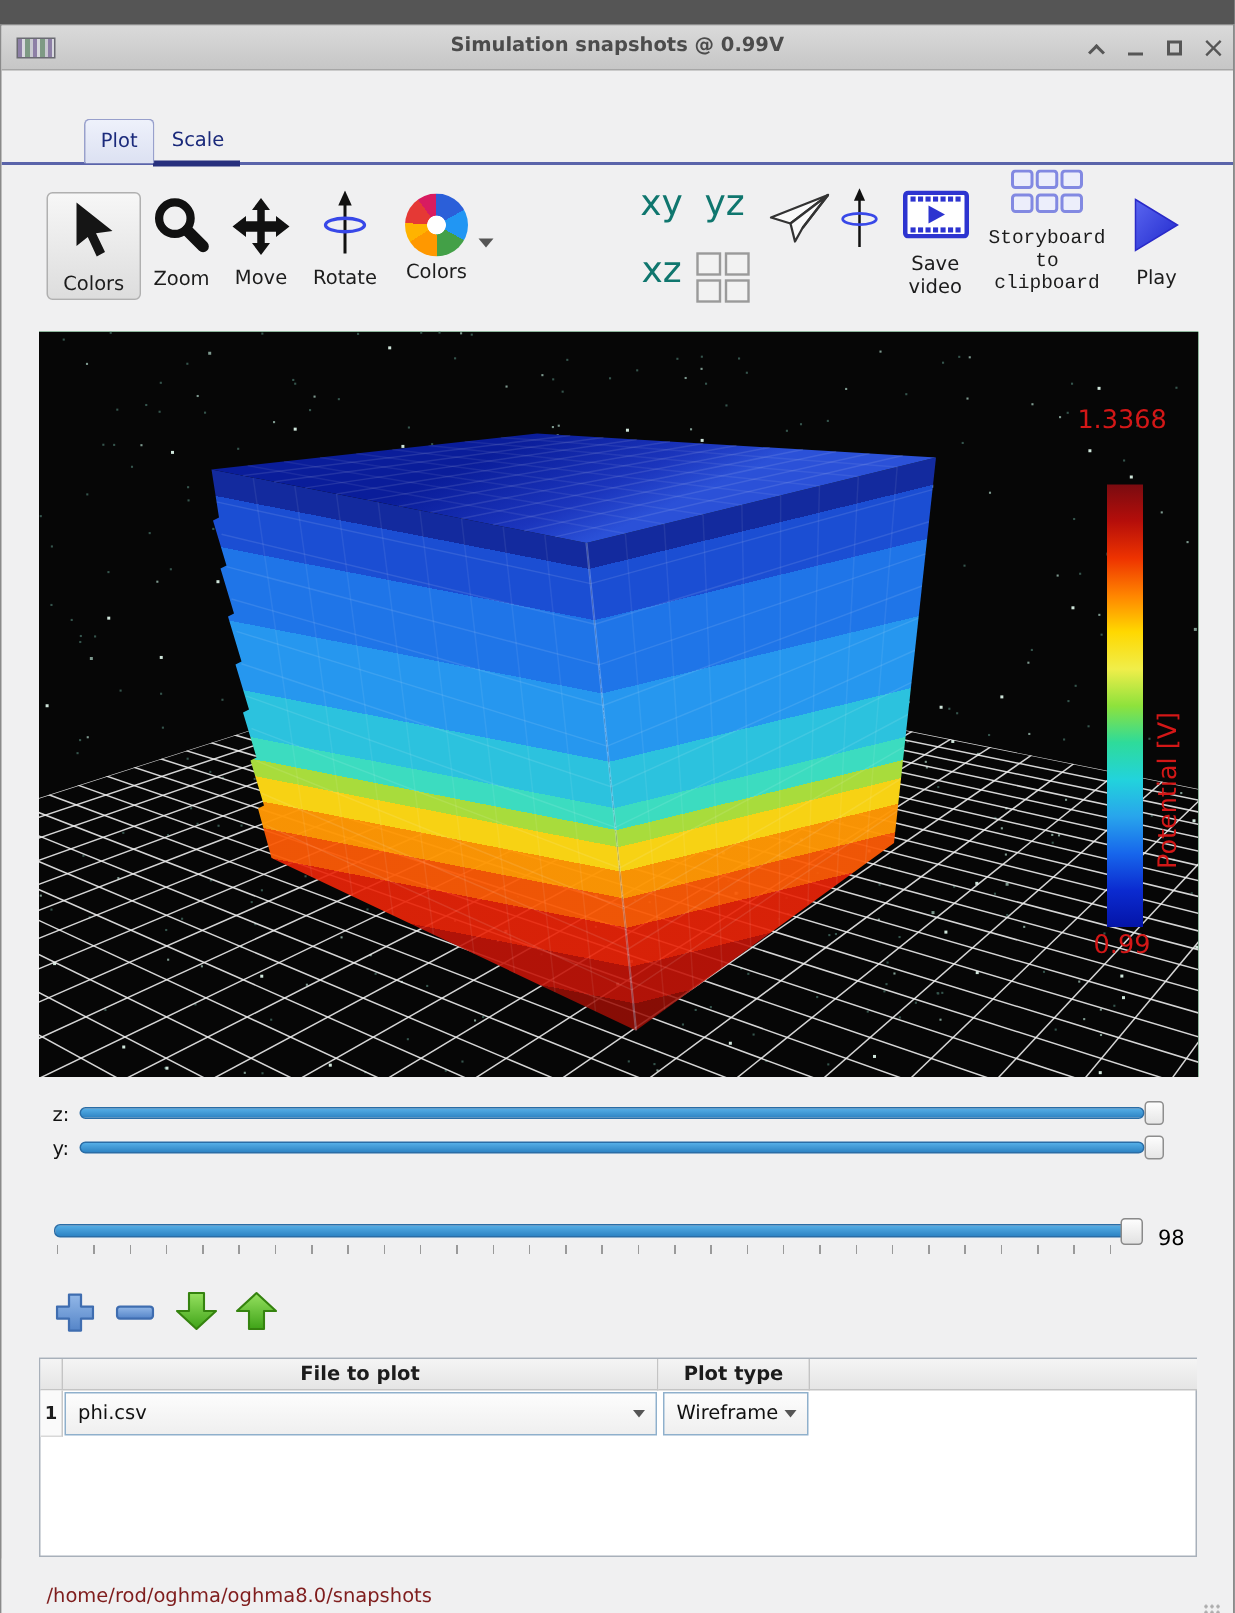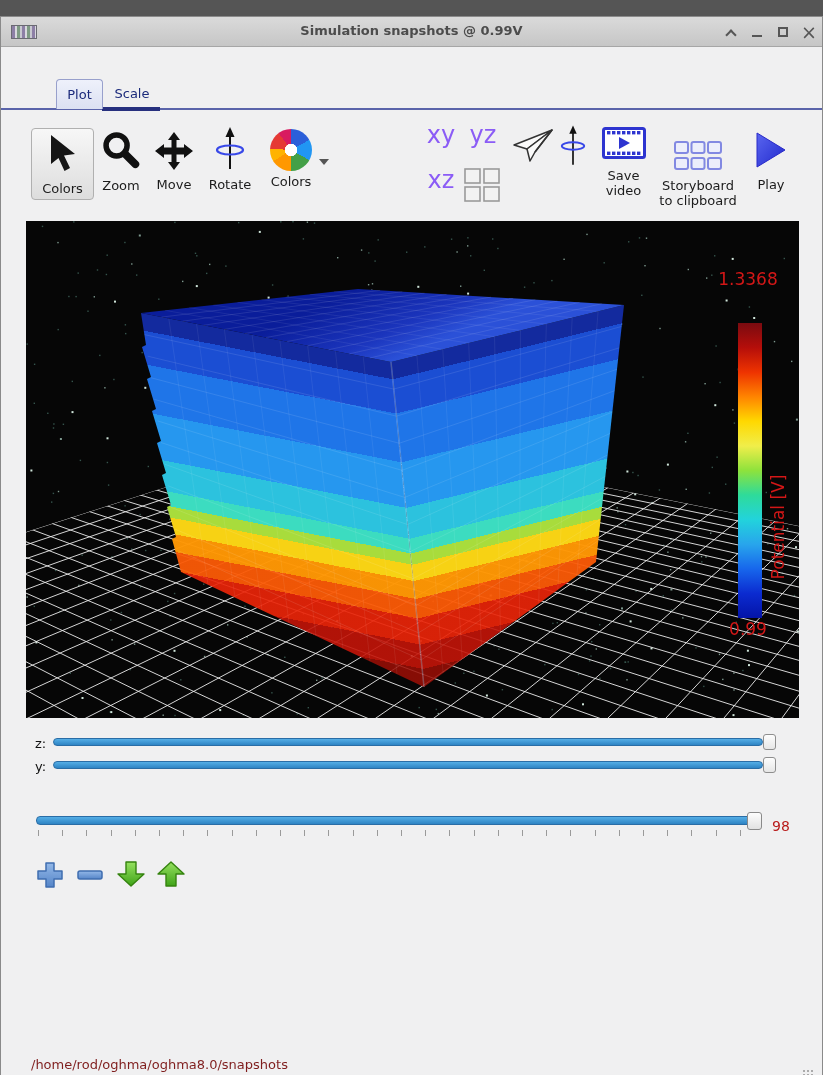--- a/index.html
+++ b/index.html
@@ -22,34 +22,34 @@
   .tab{position:absolute;font-size:13px;color:#1b2a7b;text-align:center;}
   .tab-plot{left:55px;top:62px;width:47px;height:30px;line-height:30px;
     background:linear-gradient(#eef1fb,#dce1f2);border:1px solid #98a0cc;border-bottom:none;border-radius:4px 4px 0 0;z-index:2;}
   .tab-scale{left:103px;top:62px;width:56px;height:30px;line-height:30px;}
   .tabline{position:absolute;left:0;top:91px;width:100%;height:2px;background:#5a64aa;}
   .tabline-dark{position:absolute;left:101px;top:90px;width:58px;height:4px;background:#27307e;z-index:1;}
   
   .tbtn{position:absolute;text-align:center;font-size:13px;color:#1c1c1c;}
   .tbtn .lbl{display:block;margin-top:3px;}
   .sel-btn{background:linear-gradient(#f7f7f7,#dddddd);border:1px solid #b0b0b0;border-radius:4px;}
-  .bigxy{font-size:24px;color:#8b5cf6;}
+  .bigxy{font-size:24px;color:#0f766e;}
   .ddarrow{width:0;height:0;border-left:5px solid transparent;border-right:5px solid transparent;border-top:6px solid #555;}
   .colors-wheel{width:42px;height:42px;border-radius:50%;
     background:radial-gradient(circle at 50% 50%, #ffffff 0 6px, rgba(0,0,0,0) 6.5px),
     conic-gradient(#2b5fd9 0 17%,#2196f3 17% 33%,#43a047 33% 50%,#ff9800 50% 66%,#ffb300 66% 76%,#e53935 76% 90%,#d81b60 90% 100%);}
   
   .plot{position:absolute;left:25px;top:204px;width:773px;height:497px;background:#86efac;}
   
   .slabel{position:absolute;font-size:13px;color:#111;}
   .track{position:absolute;height:8px;background:linear-gradient(#55aee6,#2e84c4);border:1px solid #2a6da6;border-radius:4px;}
   .shandle{position:absolute;width:13px;height:16px;background:linear-gradient(#fdfdfd,#e6e6e6);border:1px solid #8e8e8e;border-radius:3px;}
   .mhandle{position:absolute;width:15px;height:18px;background:linear-gradient(#fdfdfd,#e2e2e2);border:1px solid #8a8a8a;border-radius:3px;}
   .ticks{position:absolute;height:6px;background:repeating-linear-gradient(90deg,#9a9a9a 0 1px,rgba(0,0,0,0) 1px 24.2px);}
-  .frameval{position:absolute;font-size:14px;color:#b91c1c;}
+  .frameval{position:absolute;font-size:14px;color:#000000;}
   .abtn{position:absolute;cursor:default;}
   
   .ftable{position:absolute;left:25px;top:888px;width:772px;height:133px;background:#ffffff;border:1px solid #a8b0ba;}
   .thead{position:absolute;left:0;top:0;height:21px;background:linear-gradient(#f4f4f4,#e5e5e5);
     border-right:1px solid #c4c4c4;border-bottom:1px solid #c4c4c4;font-size:13px;font-weight:bold;
     text-align:center;line-height:21px;}
   .rowhdr{position:absolute;left:0;top:21px;width:15px;height:31px;background:#fafafa;border-right:1px solid #c8c8c8;
     border-bottom:1px solid #d8d8d8;font-size:12px;font-weight:bold;text-align:center;line-height:31px;}
   .combo{position:absolute;height:29px;background:linear-gradient(#fdfdfd,#efefef);border:1px solid #8fb0cc;
     font-size:13px;line-height:27px;padding-left:8px;color:#111;}
@@ -171,21 +171,21 @@
           <rect x="25" y="24.6" width="3.4" height="3.4"></rect>
           <rect x="30" y="24.6" width="3.4" height="3.4"></rect>
           <rect x="35" y="24.6" width="3.4" height="3.4"></rect>
         <polygon points="17,10 28,16 17,22"></polygon>
         </g>
       </svg>
     <span class="lbl" style="margin-top:6px;">Save</span>
     <span class="lbl" style="margin-top:0;">video</span>
   </div>
 
-  <div class="tbtn" style="left:658px;top:124px;width:78px;">
+  <div class="tbtn" style="left:658px;top:96px;width:78px;font-family:Liberation Mono, monospace;">
     <svg width="48" height="30" viewBox="0 0 48 30">
       <g fill="#eceefb" stroke="#8289e2" stroke-width="2">
       <rect x="1" y="1" width="13" height="11" rx="2"></rect>
           <rect x="17.5" y="1" width="13" height="11" rx="2"></rect>
           <rect x="34" y="1" width="13" height="11" rx="2"></rect>
       <rect x="1" y="17" width="13" height="11" rx="2"></rect>
           <rect x="17.5" y="17" width="13" height="11" rx="2"></rect>
           <rect x="34" y="17" width="13" height="11" rx="2"></rect>
         </g>
       </svg>
@@ -924,19 +924,34 @@
         </defs>
       <path d="M9 1 h10 v12 h8 L14 25 L1 13 h8 z" fill="url(#grnG)" stroke="#35830f" stroke-width="1.4" stroke-linejoin="round"></path>
       </svg>
   </div>
   <div class="abtn" style="left:156px;top:844px;">
     <svg width="28" height="26" viewBox="0 0 28 26">
       <path d="M14 1 L27 13 h-8 v12 H9 V13 H1 Z" fill="url(#grnG)" stroke="#35830f" stroke-width="1.4" stroke-linejoin="round"></path>
       </svg>
   </div>
 
+  <div class="ftable">
+    <div class="thead" style="left:0;width:15px;"></div>
+    <div class="thead" style="left:15px;width:397px;">File to plot</div>
+    <div class="thead" style="left:412px;width:101px;">Plot type</div>
+    <div class="thead" style="left:513px;width:258px;border-right:none;"></div>
+    <div class="rowhdr">1</div>
+    <div class="combo" style="left:16px;top:22px;width:395px;">
+      <span>phi.csv</span>
+      <span class="ddarrow"></span>
+    </div>
+    <div class="combo" style="left:415px;top:22px;width:97px;">
+      <span>Wireframe</span>
+      <span class="ddarrow"></span>
+    </div>
+  </div>
 
   <div class="statusbar">
     <div class="statustext">/home/rod/oghma/oghma8.0/snapshots</div>
     <div class="grip"></div>
   </div>
 
 </div>
 
 </body></html>

